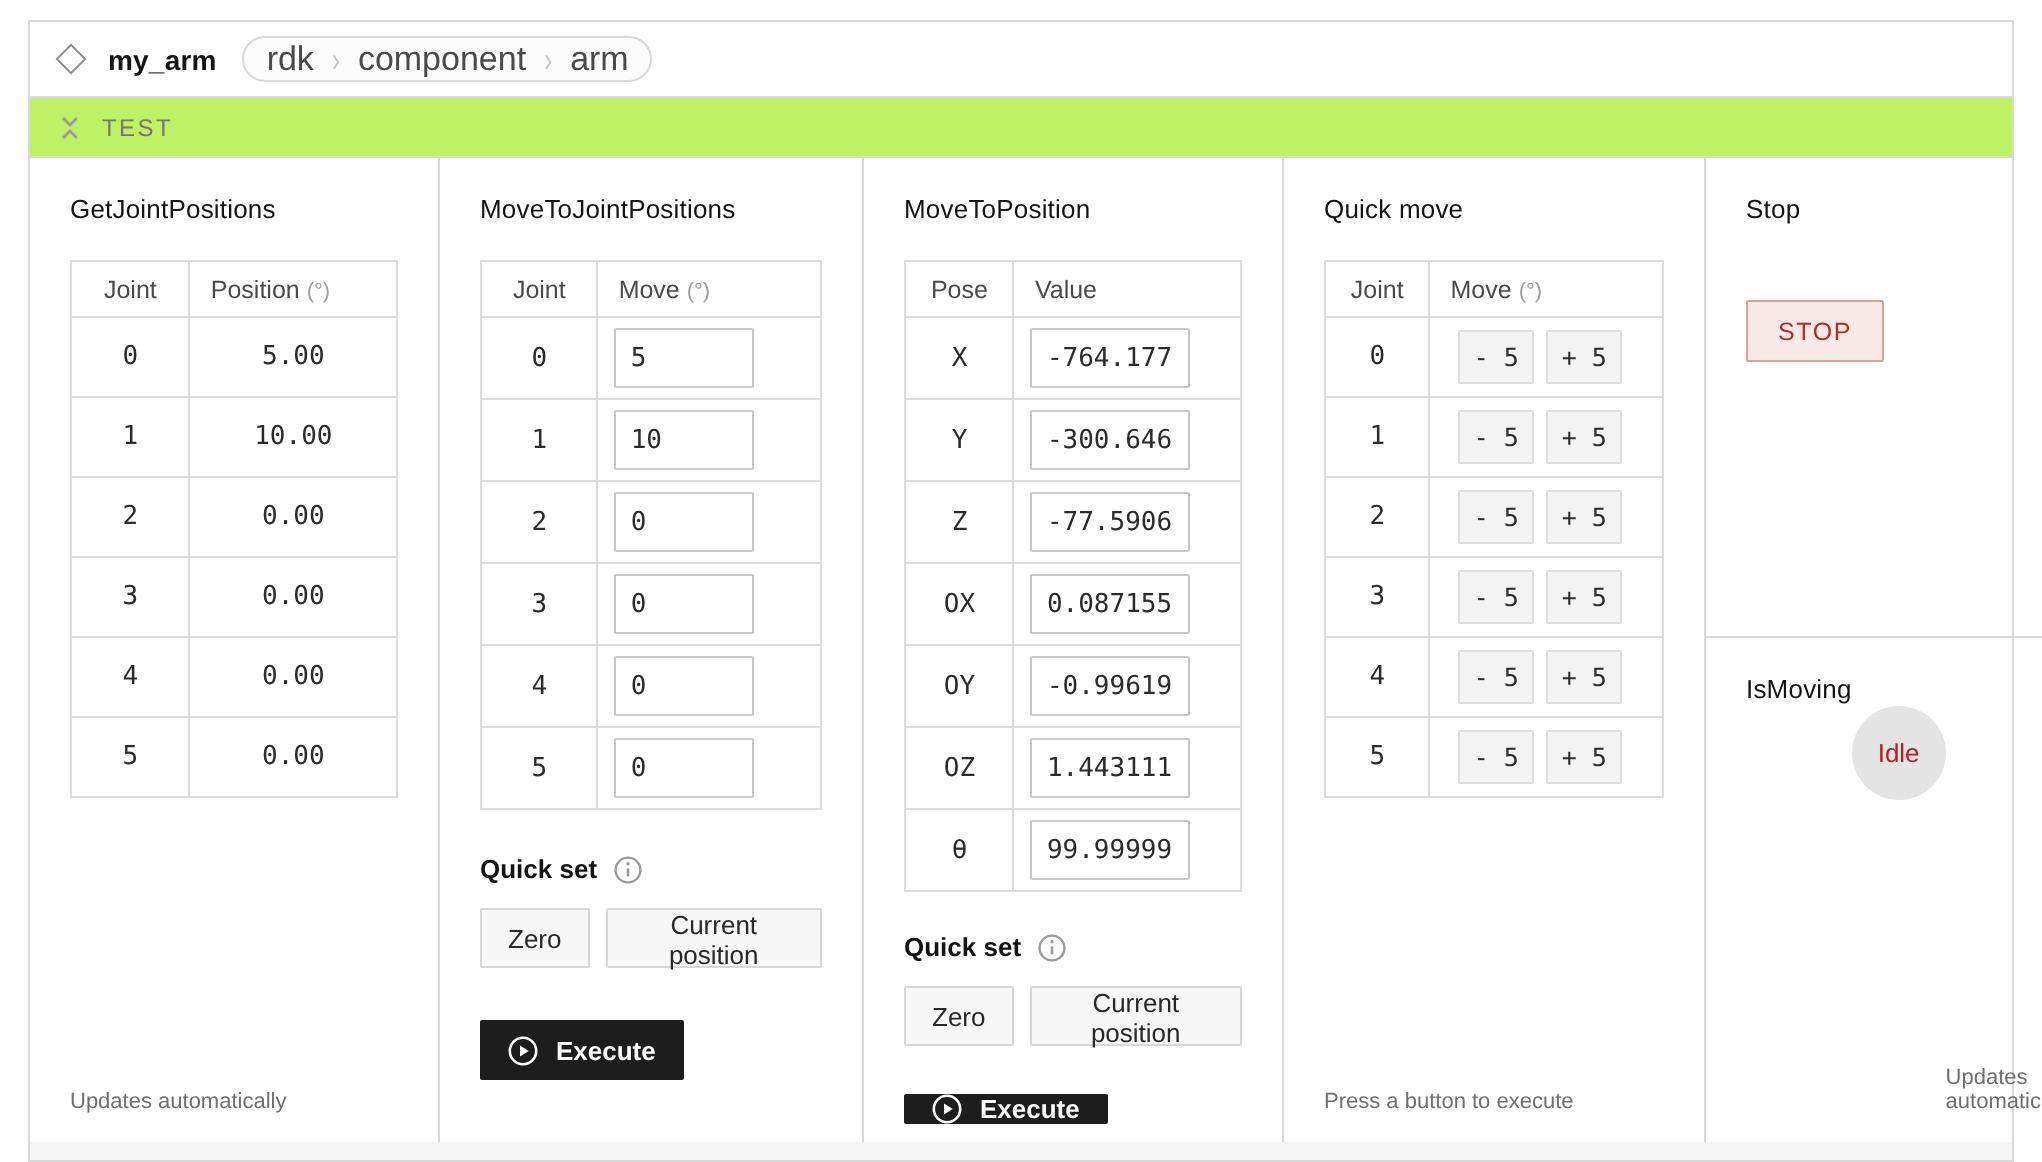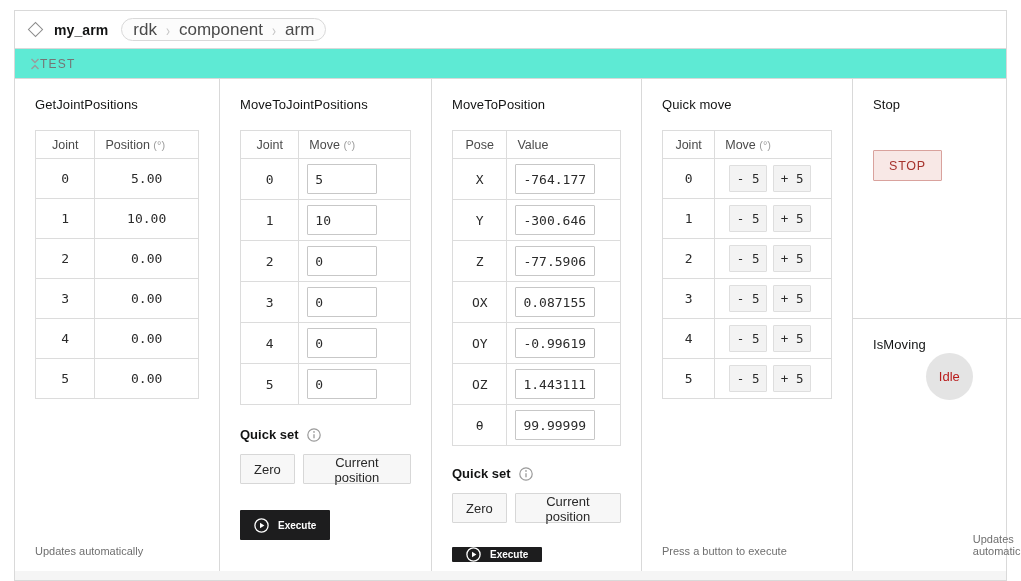--- a/index.html
+++ b/index.html
@@ -12,22 +12,22 @@
   .title-bar { height: 38px; display: flex; align-items: center; gap: 13px;
     padding: 0 15px; border-bottom: 1px solid #d9d9d9; background: #fff; flex: none; }
   .diamond { width: 11px; height: 11px; border: 1.5px solid #8d8d8d; transform: rotate(45deg); flex: none; }
   .comp-title { font-size: 14px; font-weight: 700; letter-spacing: .1px; }
   .crumb-pill { display: flex; align-items: center; gap: 9px; border: 1px solid #d9d9d9;
     border-radius: 999px; height: 23px; padding: 0 11px; background: #fcfcfc; }
   .crumb { font-size: 17px; color: #4a4a4a; }
   .crumb-sep { color: #c6c6c6; font-size: 12px; transform: scaleY(1.4); display: inline-block; }
 
   
-  .test-bar { height: 30px; display: flex; align-items: center; padding: 0 15px;
-    background: #5eead4; border-bottom: 1px solid #d9d9d9; cursor: pointer; flex: none; }
+  .test-bar { height: 30px; display: flex; align-items: center; gap: 11px; padding: 0 15px;
+    background: #bef264; border-bottom: 1px solid #d9d9d9; cursor: pointer; flex: none; }
   .test-label { font-size: 12px; letter-spacing: 1.2px; color: #757575; }
 
   
   .content { display: flex; flex: none; height: 492px; background: #fff; }
   .panel-col { border-right: 1px solid #d9d9d9; padding: 18px 20px 14px;
     display: flex; flex-direction: column; }
   .col-1 { width: 205px; flex: none; }
   .col-2 { width: 212px; flex: none; }
   .col-3 { width: 210px; flex: none; }
   .col-4 { width: 211px; flex: none; }
@@ -62,21 +62,21 @@
 
   .quick-set-row { display: flex; align-items: center; gap: 8px; margin-top: 22px; }
   .quick-set-label { font-size: 13px; font-weight: 700; }
   .info-icon { width: 14px; height: 14px; flex: none; }
   .quick-btn-row { display: flex; gap: 8px; margin-top: 12px; }
   .quick-btn { height: 30px; padding: 0 13px; background: #f7f7f7; border: 1px solid #d7d7d7;
     border-radius: 1px; font-size: 13px; color: #282828; cursor: pointer; font-family: "Liberation Sans", sans-serif; }
 
   .execute-btn { margin-top: 26px; display: inline-flex; align-items: center; gap: 9px;
     height: 30px; padding: 0 14px; background: #1d1d1e; color: #fff; border: none;
-    border-radius: 1px; font-size: 10px; font-weight: 700; cursor: pointer; align-self: flex-start;
+    border-radius: 1px; font-size: 13px; font-weight: 700; cursor: pointer; align-self: flex-start;
     font-family: "Liberation Sans", sans-serif; }
 
   .col-footer { margin-top: auto; font-size: 11px; color: #6f6f6f; }
 
   
   .stop-section { height: 240px; border-bottom: 1px solid #d9d9d9; padding: 18px 20px; }
   .stop-btn { margin-top: 20px; height: 31px; padding: 0 15px; background: #f8e8e6;
     border: 1px solid #d9a29d; border-radius: 1px; color: #a6332d; font-size: 12.5px;
     letter-spacing: .8px; cursor: pointer; font-family: "Liberation Sans", sans-serif; }
   .ismoving-section { flex: 1; padding: 18px 20px 14px; display: flex; flex-direction: row; align-items: flex-start; }

